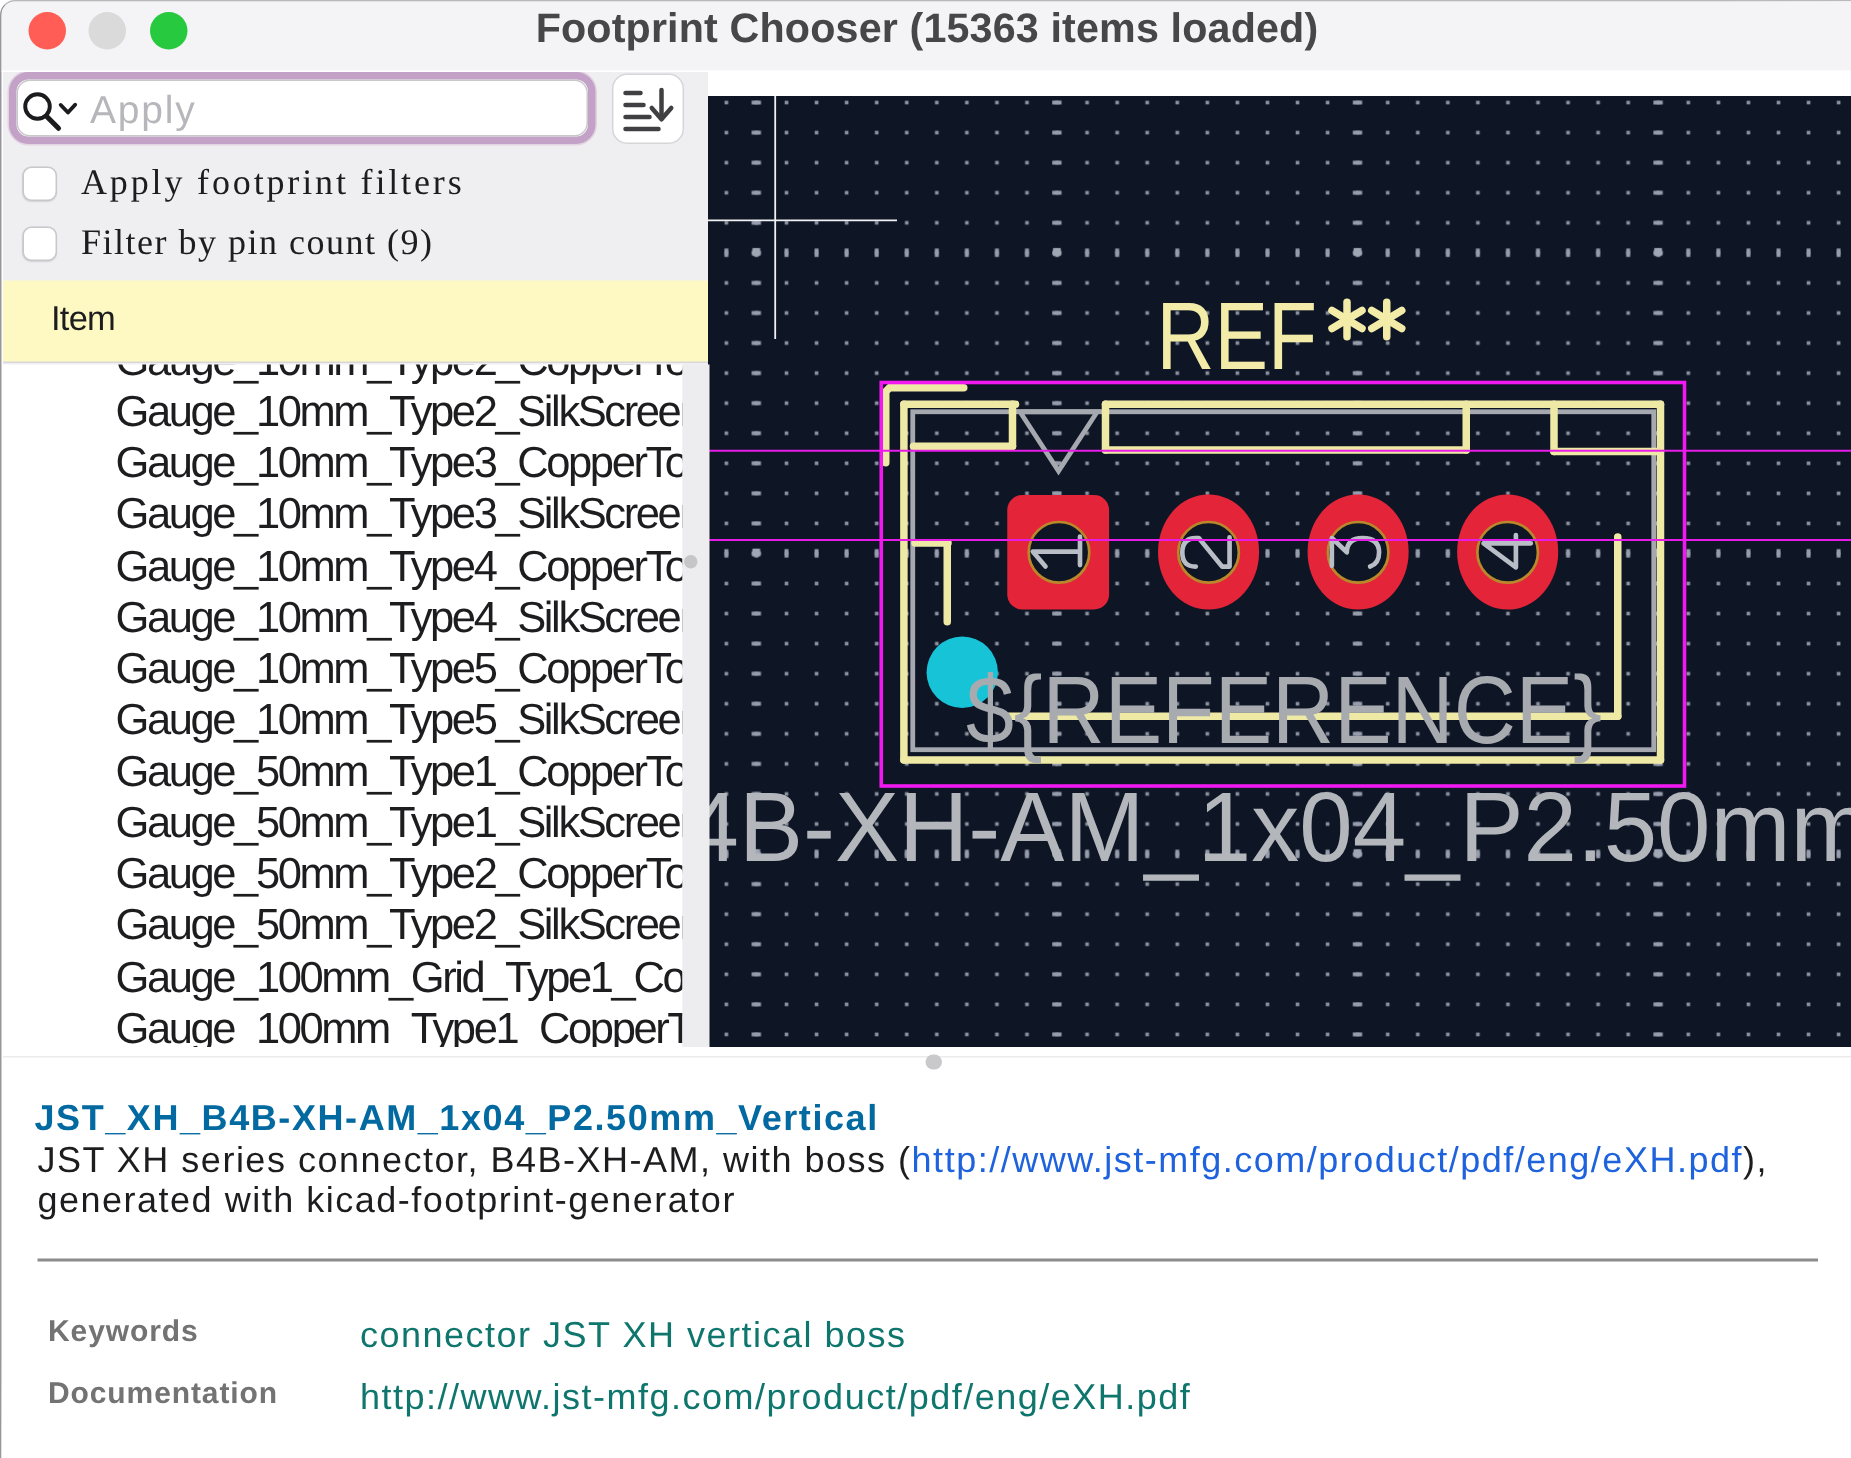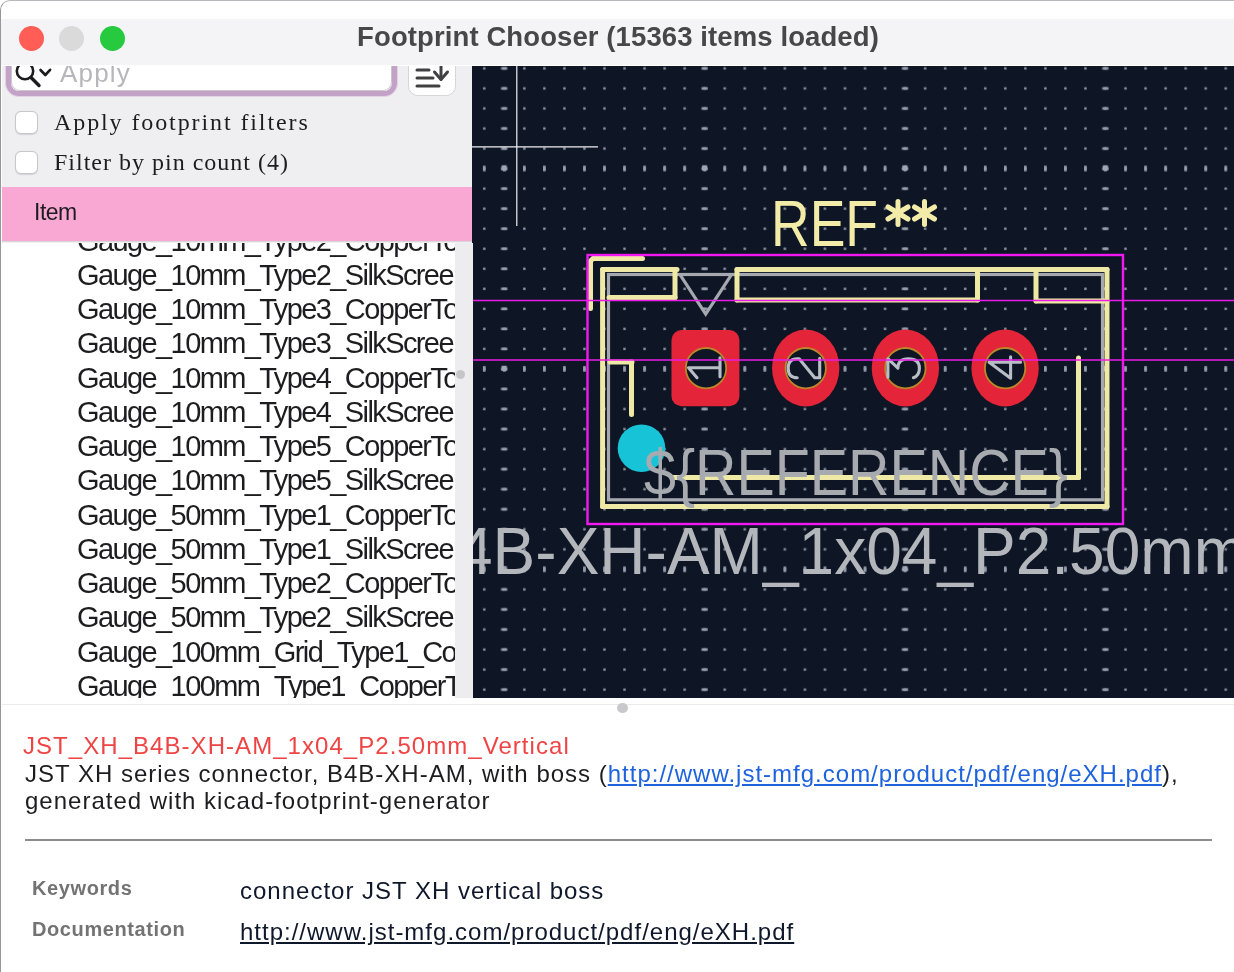--- a/index.html
+++ b/index.html
@@ -1,44 +1,44 @@
 <!DOCTYPE html>
 <html><head>
 <meta charset="utf-8">
 <style>
   * { margin:0; padding:0; box-sizing:border-box; }
   html,body { width:1234px; height:972px; background:#fff; font-family:"Liberation Sans", sans-serif; }
   .win { position:absolute; left:0; top:0; width:1234px; height:972px; background:#fff;
          border-radius:10px 0 0 0; overflow:hidden; border-left:1px solid #97969a; border-top:1px solid #b9b8bc; }
-  .titlebar { position:absolute; left:0; top:0; width:1234px; height:47px; background:#f4f3f6; border-bottom:1px solid #ffffff;margin-top:18px; }
+  .titlebar { position:absolute; left:0; top:0; width:1234px; height:47px; background:#f4f3f6; border-bottom:1px solid #ffffff; }
   .tl { position:absolute; border-radius:50%; width:25px; height:25px; top:7px; }
   .title { position:absolute; top:2px; left:0; width:1234px; text-align:center; font-size:27.5px; font-weight:bold; letter-spacing:0.1px; color:#474749; }
   .leftpanel { position:absolute; left:1px; top:47px; width:470px; height:650px; background:#efeef1; }
   .searchring { position:absolute; left:4px; top:0px; width:391px; height:48px; border:5px solid #c4a2c8; border-radius:13px; background:#fff; box-shadow:0 0 0 1px #e2d4e3; }
   .searchin { position:absolute; left:0; top:0; right:0; bottom:0; border:1px solid #c9c8cb; border-radius:9px; }
   .filterph { position:absolute; left:58px; top:10px; font-size:26px; letter-spacing:1.2px; color:#b7b6bb; }
   .sortbtn { position:absolute; left:406px; top:1px; width:48px; height:47px; background:#fff; border:1px solid #d6d5d8; border-radius:10px; }
   .cblabel { position:absolute; left:52px; font-size:24px; color:#1d1d1f;font-family:Liberation Serif, serif; }
   .cbox { position:absolute; left:13px; width:23px; height:23px; background:#fff; border:1px solid #c8c7ca; border-radius:6px; box-shadow:0 0.5px 1px rgba(0,0,0,0.12); }
-  .itemheader { position:absolute; left:0px; top:139px; width:470px; height:55px; background:#f9a8d4; border-bottom:1.5px solid #d8d8da; }
+  .itemheader { position:absolute; left:0px; top:139px; width:470px; height:55px; background:#fef9c3; border-bottom:1.5px solid #d8d8da; }
   .itemheader span { position:absolute; left:32px; top:12px; font-size:23px; letter-spacing:-0.5px; color:#1d1d1f; }
   .list { position:absolute; left:0px; top:195px; width:453px; height:458px; background:#fff; overflow:hidden; }
   .list .rows { position:absolute; left:75px; top:-19.4px; white-space:nowrap; }
   .list .rows div { height:34.25px; line-height:34.25px; font-size:29px; color:#1d1d1f; letter-spacing:-1.6px;}
   .gutter { position:absolute; left:453px; top:195px; width:18px; height:455px; background:#edecee; }
   .thumb1 { position:absolute; left:455px; top:369px; width:9px; height:9px; border-radius:5px; background:#c6c6c8; }
   .canvas { position:absolute; left:471px; top:47px; width:763px; height:650px;margin-top:16px; }
   .bottom { position:absolute; left:1px; top:697px; width:1232px; height:275px; background:#fff; }
   .thumb2 { position:absolute; left:615px; top:5px; width:11px; height:10px; border-radius:5px; background:#c9c9cb; }
-  .fptitle { position:absolute; left:21px; top:34px; font-size:24px; font-weight:normal; letter-spacing:1.05px; color:#ef4444; }
+  .fptitle { position:absolute; left:21px; top:34px; font-size:24px; font-weight:bold; letter-spacing:1.05px; color:#0369a1; }
   .fpdesc { position:absolute; left:23px; top:62px; width:1190px; font-size:24px; letter-spacing:1.0px; color:#1d1d1f; line-height:27px; }
-  .link { color:#1e63dd; text-decoration:underline; }
+  .link { color:#1e63dd; }
   .hr { position:absolute; left:23px; top:141px; width:1187px; height:1.5px; background:#8c8c8c; }
   .kwlabel { position:absolute; left:30px; font-size:20px; font-weight:bold; letter-spacing:0.6px; color:#737373; }
-  .kwval { position:absolute; left:238px; font-size:24px; letter-spacing:1.0px; color:#0f172a;text-align:right; }
+  .kwval { position:absolute; left:238px; font-size:24px; letter-spacing:1.0px; color:#0f766e;text-align:right; }
 </style>
 </head>
 <body>
 <div class="win">
 
   <div class="canvas">
   <svg width="763" height="650" viewBox="471 47 763 650">
     <defs>
       <pattern id="pmin" x="0" y="0" width="20.04" height="20.04" patternUnits="userSpaceOnUse">
         <rect x="1.1" y="10.1" width="2.4" height="2.4" fill="#8b919d"></rect>
@@ -158,21 +158,21 @@
           <line x1="8" y1="28" x2="24" y2="28"></line>
           <line x1="8" y1="36" x2="30" y2="36"></line>
           <line x1="32" y1="10" x2="32" y2="29"></line>
           <path d="M 25.5,22 L 32,29.5 L 38.5,22" fill="none" stroke-linejoin="round"></path>
         </g>
       </svg>
     </div>
     <div class="cbox" style="top:63px"></div>
     <div class="cblabel" style="top:61px; letter-spacing:1.9px;">Apply footprint filters</div>
     <div class="cbox" style="top:103px"></div>
-    <div class="cblabel" style="top:101px; letter-spacing:1.0px;">Filter by pin count (4)</div>
+    <div class="cblabel" style="top:101px; letter-spacing:1.0px;">Filter by pin count (9)</div>
     <div class="itemheader">
         <span>Item</span>
       </div>
     <div class="list">
       <div class="rows">
         <div>Gauge_10mm_Type2_CopperTop</div>
         <div>Gauge_10mm_Type2_SilkScreenTop</div>
         <div>Gauge_10mm_Type3_CopperTop</div>
         <div>Gauge_10mm_Type3_SilkScreenTop</div>
         <div>Gauge_10mm_Type4_CopperTop</div>

